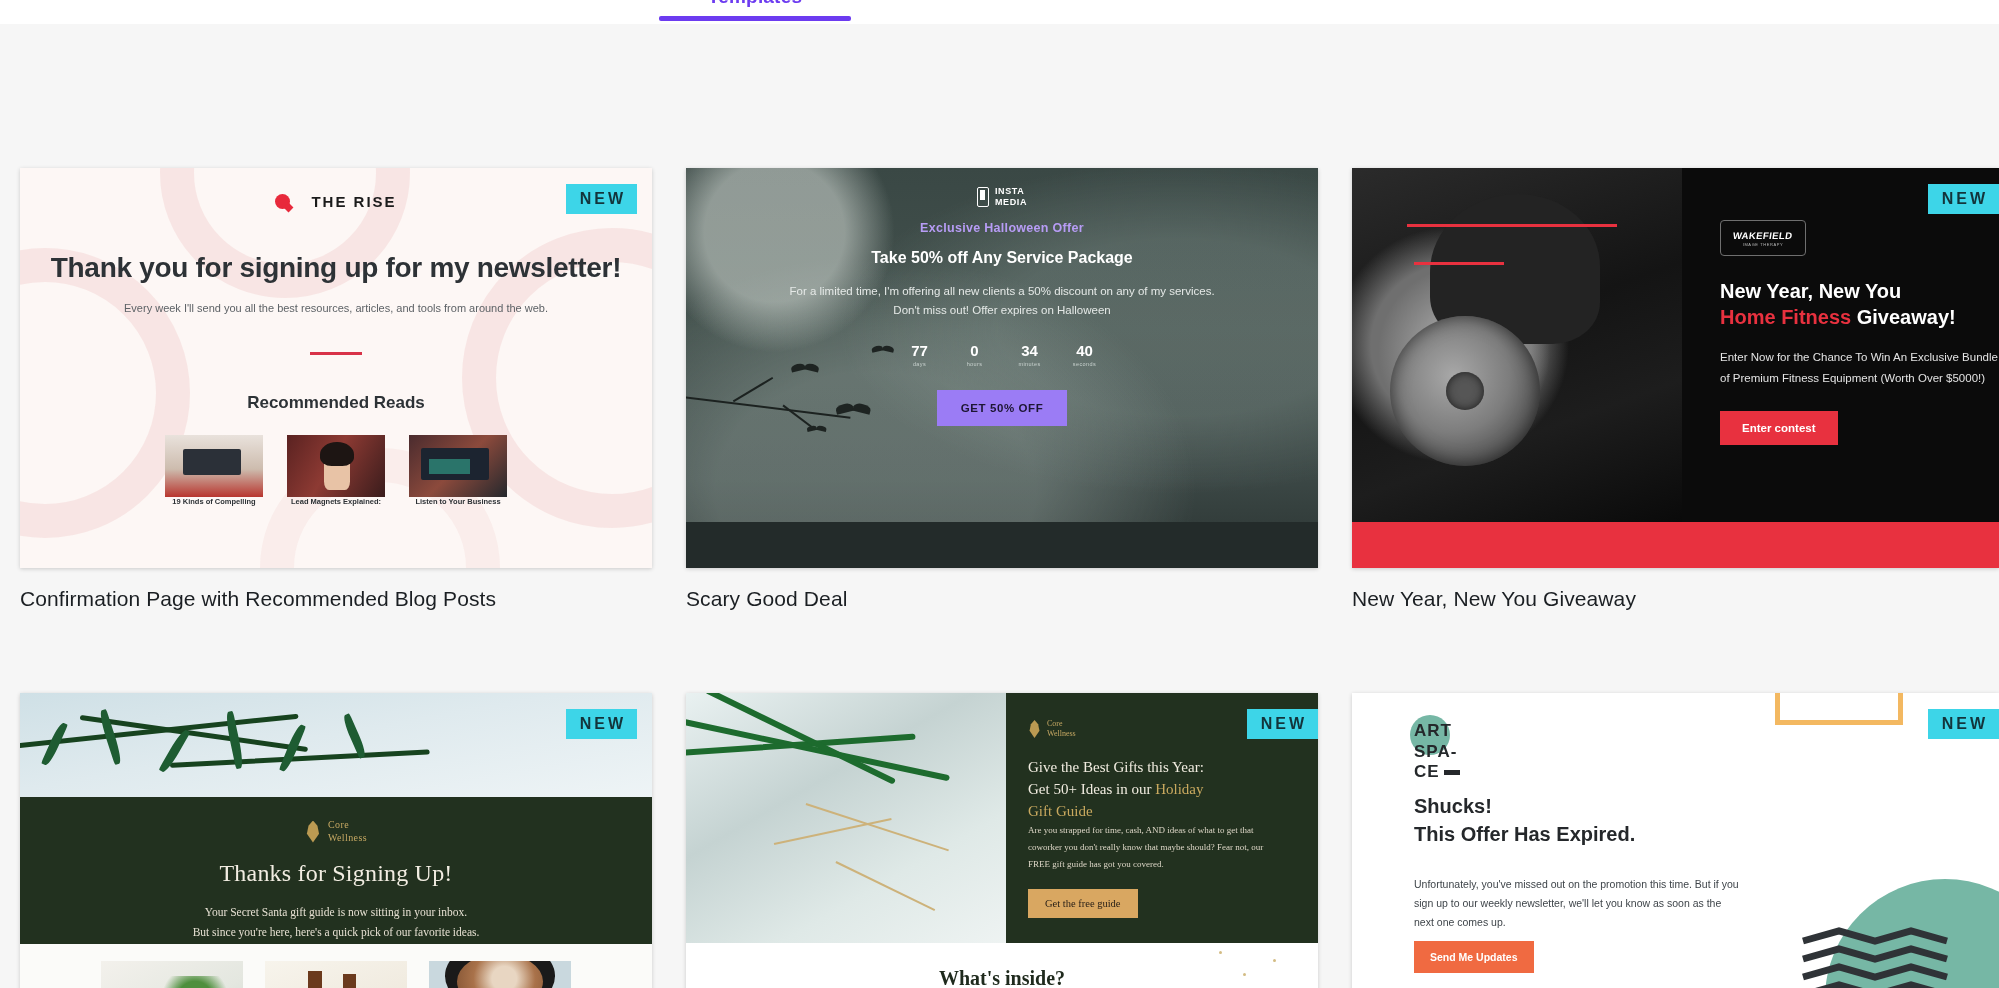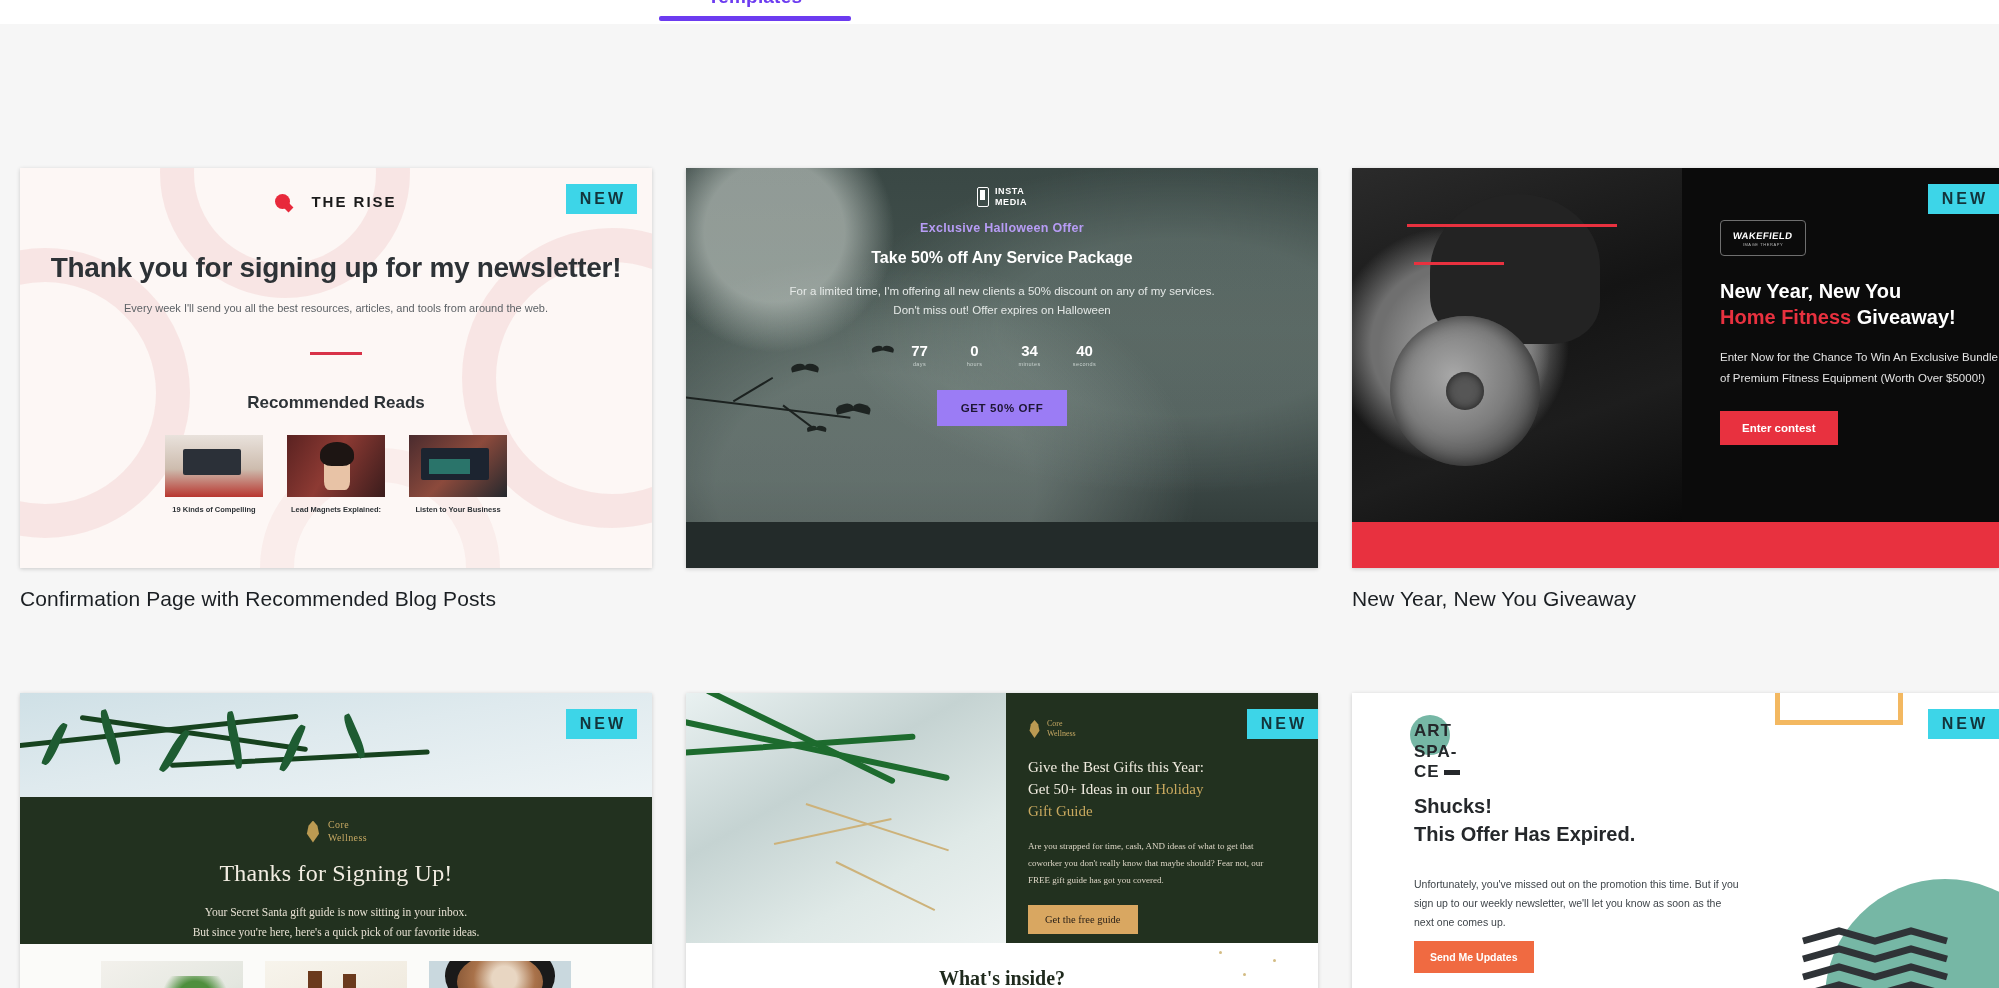--- a/index.html
+++ b/index.html
@@ -136,21 +136,21 @@
     margin-top: 40px;
     font-size: 28px; line-height: 1.28; font-weight: 800; color: #2d3236;
     letter-spacing: -.3px;
   }
   .t1 .sub { margin-top: 14px; font-size: 11px; line-height: 1.6; color: #5d6266; }
   .t1 .rule { width: 52px; height: 3px; background: #d83248; margin: 35px auto 0; }
   .t1 h2 { margin-top: 38px; font-size: 17px; font-weight: 800; color: #2d3236; }
   .t1 .cards { display: flex; gap: 24px; justify-content: center; margin-top: 22px; }
   .t1 .rc { width: 98px; }
   .t1 .rc .img { width: 98px; height: 62px; background: #d8cfc9; overflow:hidden; position:relative;}
-  .t1 .rc .cap { margin-top: 8px; font-size: 7.5px; font-weight: 700; color: #2d3236; line-height:1.25; }
+  .t1 .rc .cap { margin-top: 0; font-size: 7.5px; font-weight: 700; color: #2d3236; line-height:1.25; }
 
   
   .ph { position:absolute; inset:0; }
   .ph1 { background:
       linear-gradient(180deg,#e9e2dc 0%,#cdbcae 55%,#b8362f 100%); }
   .ph1:before{content:"";position:absolute;left:18%;top:22%;width:60%;height:42%;
       background:#2b3038;border-radius:2px;}
   .ph2 { background: linear-gradient(120deg,#5a2221 0%,#8d3a33 45%,#3a1c1c 100%); }
   .ph2:before{content:"";position:absolute;left:38%;top:18%;width:26%;height:70%;
       background:#e8c3a6;border-radius:40% 40% 20% 20%;}
@@ -295,21 +295,21 @@
     transform-origin:left center;}
   .t5 .photo .gold{position:absolute;height:1.6px;background:#cdb27a;transform-origin:left center;}
   .t5 .panel{position:absolute;left:320px;top:0;right:0;height:250px;background:#22311f;
     font-family:"Liberation Serif",serif;color:#f1ece0;padding:26px 34px 0 22px;}
   .t5 .panel .logo{display:flex;align-items:center;gap:6px;}
   .t5 .panel .logo .leaf{width:13px;height:18px;background:#bb9a52;
     clip-path: polygon(50% 0,78% 24%,88% 60%,50% 100%,12% 60%,22% 24%);}
   .t5 .panel .logo .lt{font-size:8px;line-height:1.25;color:#c6a863;}
   .t5 .panel h1{margin-top:18px;font-size:15px;line-height:1.45;font-weight:400;}
   .t5 .panel h1 .gold{color:#c9a95f;}
-  .t5 .panel .para{margin-top:16px;font-size:9px;line-height:1.85;color:#ded7c7;}
+  .t5 .panel .para{font-size:9px;line-height:1.85;color:#ded7c7;}
   .t5 .panel .cta{display:inline-block;margin-top:17px;background:#d9a761;color:#2a2118;
     font-size:10.5px;padding:9px 17px;}
   .t5 .below{position:absolute;left:0;right:0;top:250px;bottom:0;background:#fff;text-align:center;}
   .t5 .below h2{margin-top:24px;font-family:"Liberation Serif",serif;font-size:20px;color:#1f2a1d;}
   .t5 .flake{position:absolute;width:3px;height:3px;background:#cbb06f;border-radius:50%;opacity:.85;}
 
   
   .t6 { background:#ffffff; }
   .t6 .teal-sm{position:absolute;left:58px;top:22px;width:40px;height:40px;border-radius:50%;
     background:#76b7a5;}
@@ -422,20 +422,21 @@
                 <div class="l">minutes</div>
               </div>
               <div class="tu">
                 <div class="n">40</div>
                 <div class="l">seconds</div>
               </div>
             </div>
             <div class="cta">GET 50% OFF</div>
           </div>
         </div>
+        <div class="card-title">Scary Good Deal</div>
       </div>
 
       <div class="cell wide">
         <div class="thumb t3">
           <div class="photo">
             <div class="hood"></div>
             <div class="plate"></div>
             <div class="rl1"></div>
             <div class="rl2"></div>
           </div>

